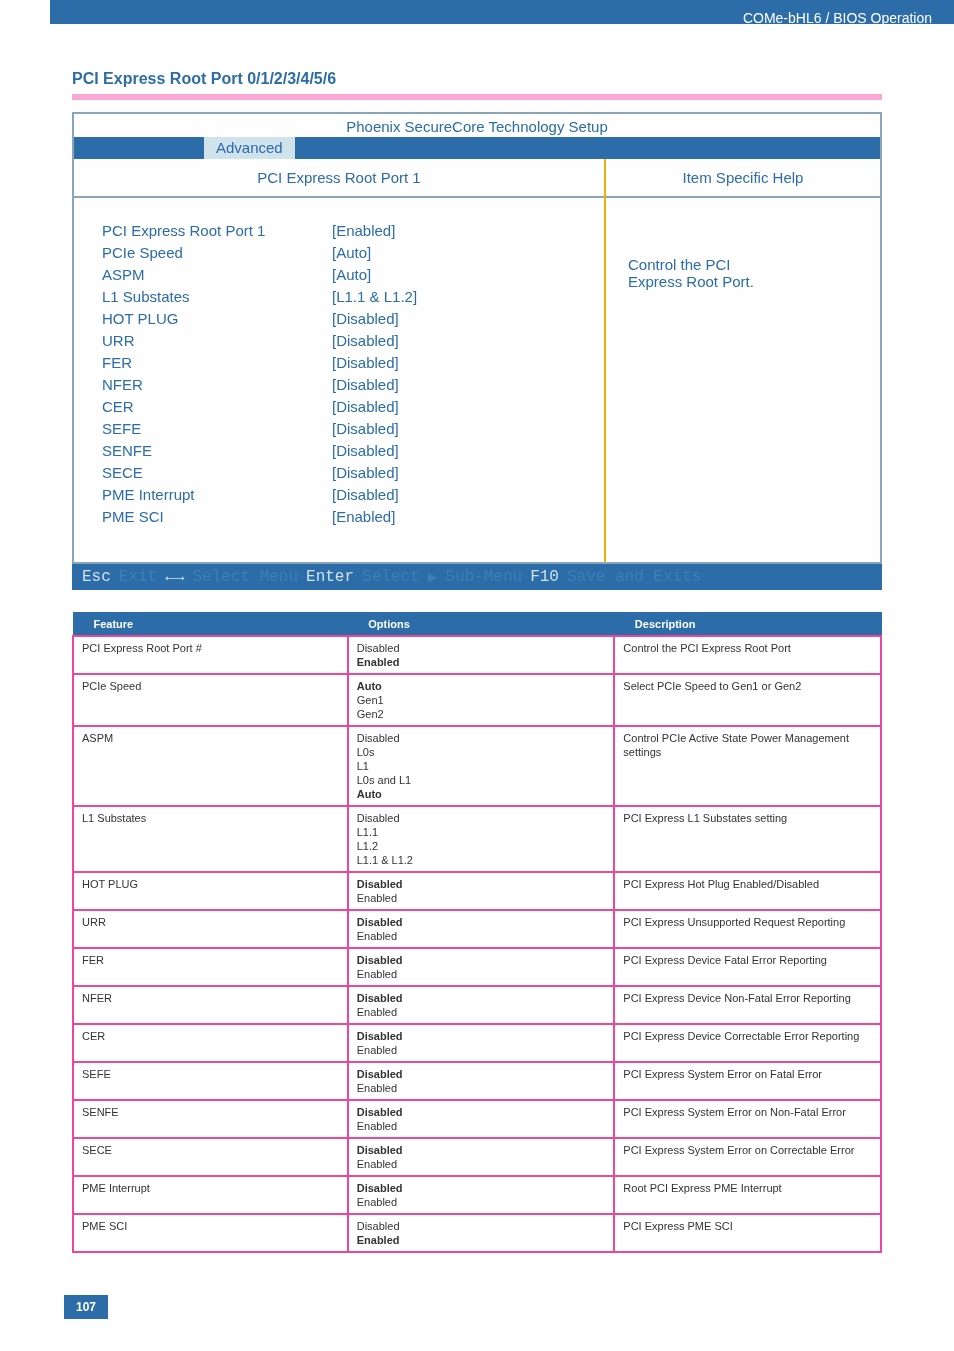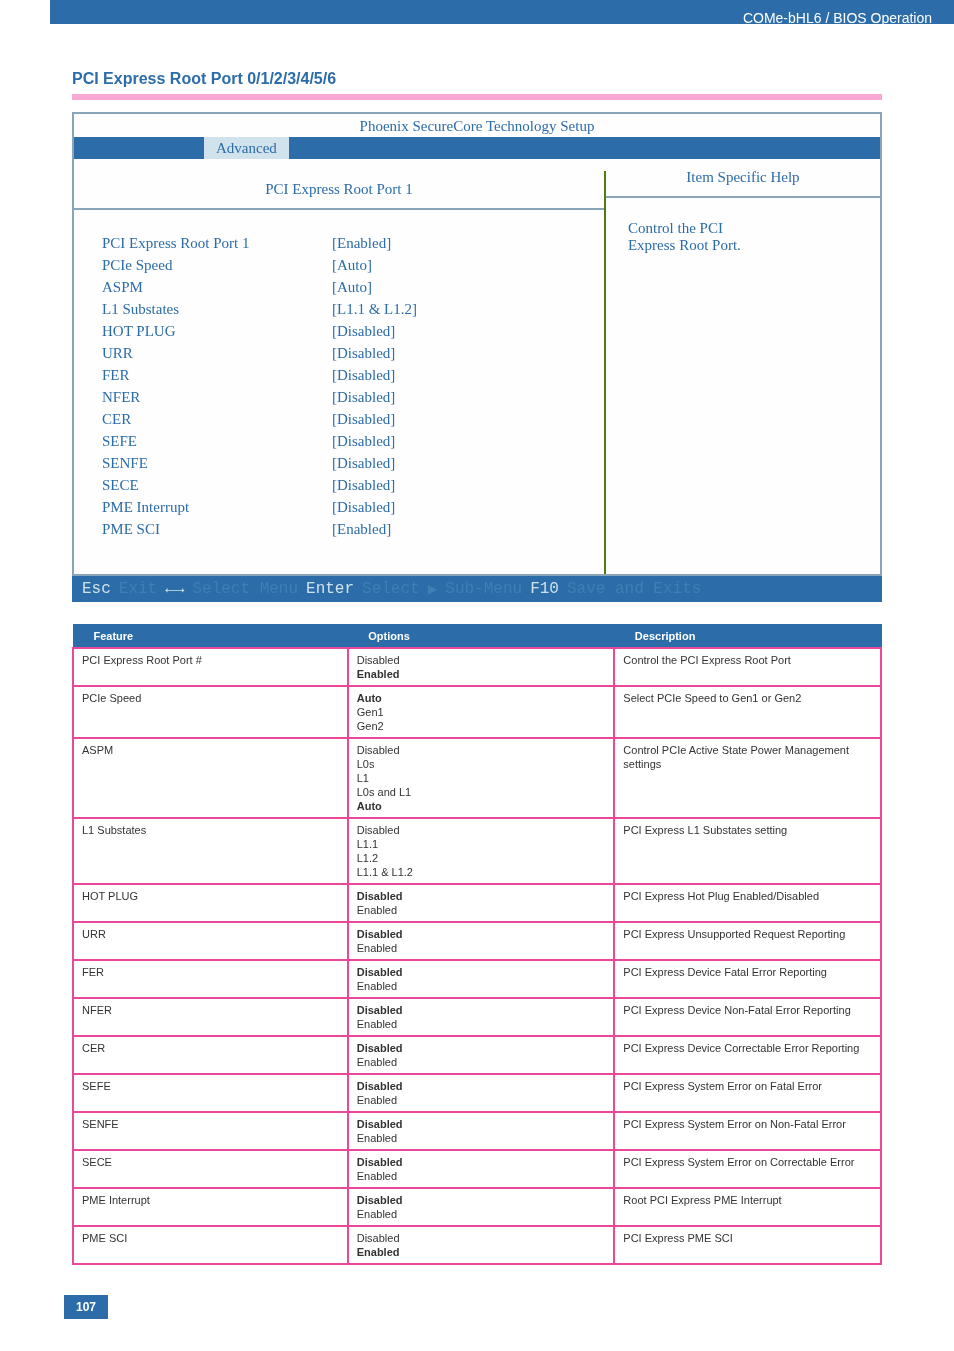--- a/index.html
+++ b/index.html
@@ -40,21 +40,21 @@
     color: #2c6ca8;
     font-size: 16px;
     font-weight: bold;
     border-bottom: 6px solid #f9a8d4;
     padding-bottom: 6px;
     margin-bottom: 12px;
   }
   .bios-box {
     border: 2px solid #8aa4b8;
     background: #fefefe;
-    font-family: Liberation Serif, serif;
+    font-family: Liberation Sans, sans-serif;
     font-size: 15px;
     color: #2c6ca8;
   }
   .bios-title {
     text-align: center;
     padding: 4px 0 2px 0;
     color: #2c6ca8;
     font-weight: normal;
   }
   .tabs-row {
@@ -70,35 +70,35 @@
     color: #2c6ca8;
     padding: 0 12px;
     height: 22px;
     line-height: 22px;
   }
   .bios-panes {
     display: flex;
   }
   .bios-left {
     flex: 0 0 66%;
-    border-right: 2px solid #4d7c0f;
-    margin-top: 12px;
+    border-right: 2px solid #eab308;
   }
   .bios-right { flex: 1; }
   .pane-header {
     border-bottom: 2px solid #8aa4b8;
     text-align: center;
     padding: 10px 0;
     color: #2c6ca8;
   }
   .pane-body-left {
     padding: 22px 18px 34px 28px;
   }
   .pane-body-right {
     padding: 22px 24px 34px 22px;
+    margin-top: 36px;
   }
   .bios-line {
     display: flex;
     line-height: 22px;
   }
   .bios-line .lbl { width: 230px; }
   .bios-line .val { }
   .bios-footer {
     background: #2c6ca8;
     color: #2c6ca8;

